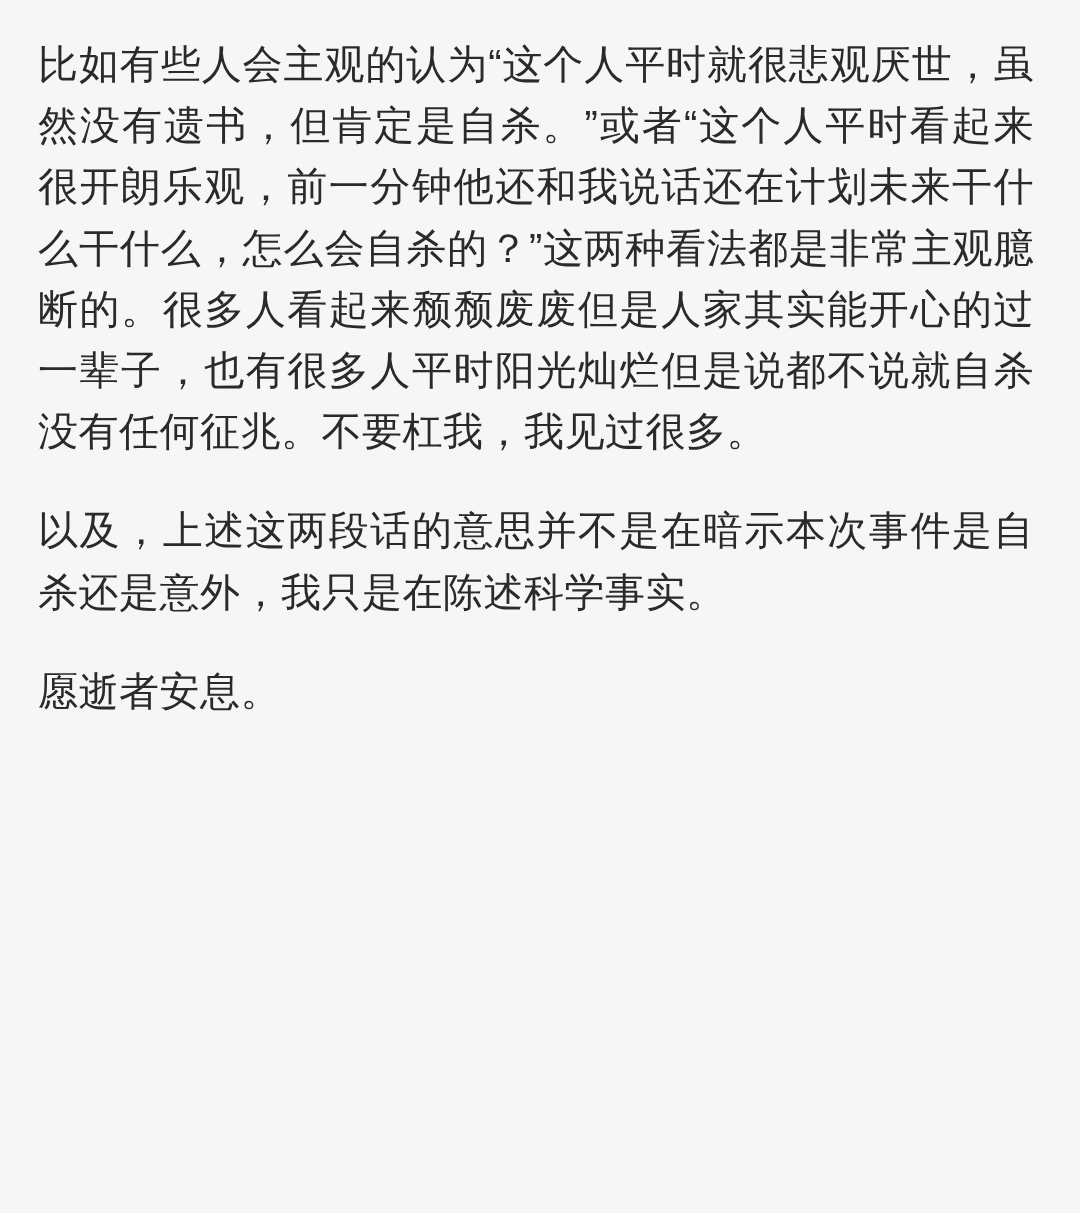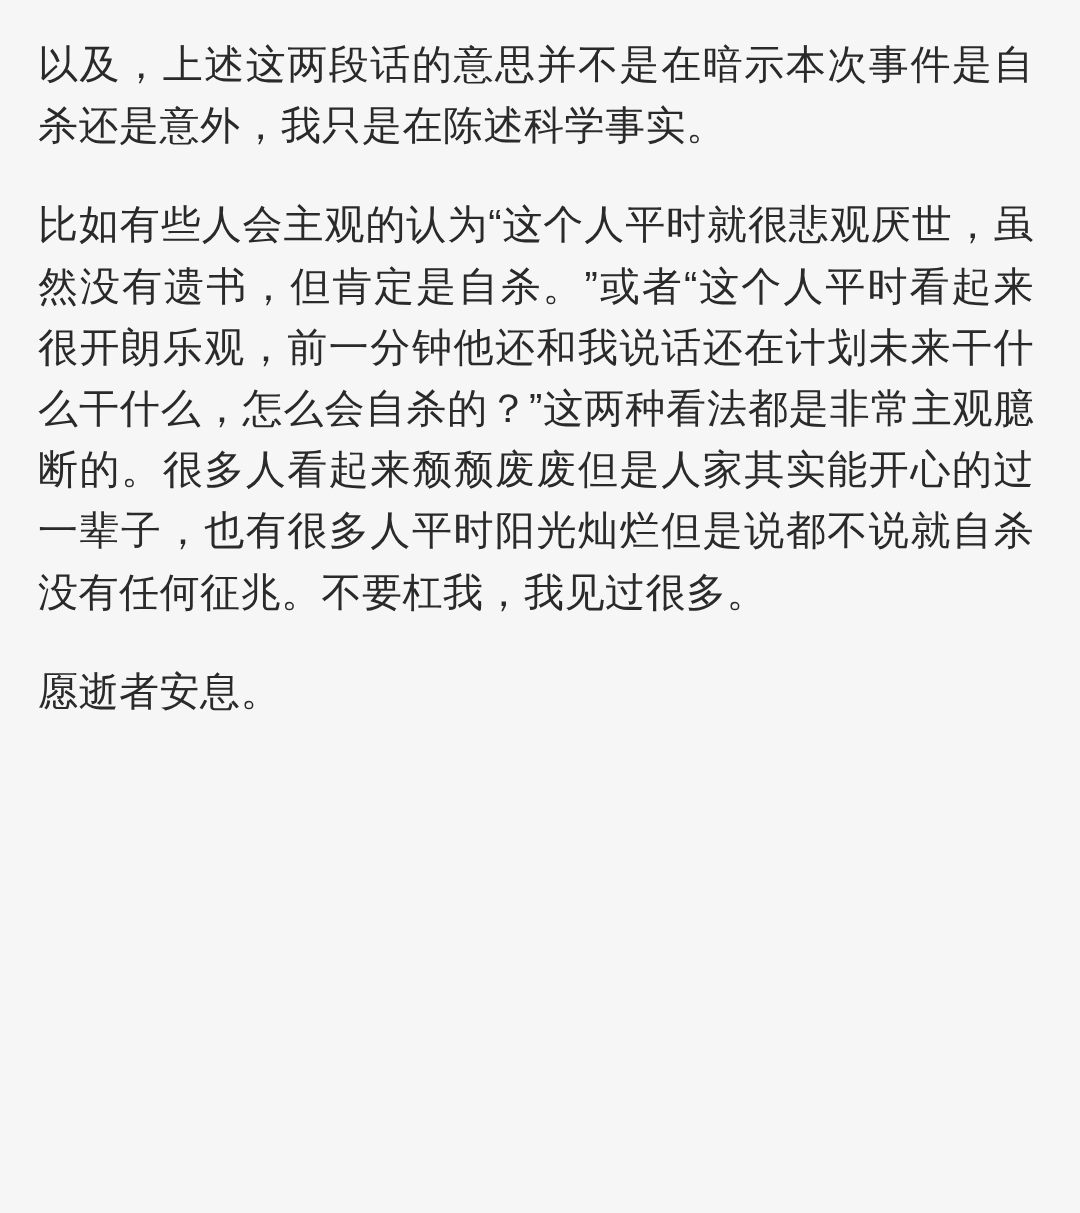--- a/index.html
+++ b/index.html
@@ -35,17 +35,17 @@
   .para:last-child {
     margin-bottom: 0;
     margin-top: 20px;
   }
 </style>
 </head>
 <body>
 
 <div class="page">
   <div class="article">
+    <p class="para">比如有些人会主观的认为“这个人平时就很悲观厌世，虽然没有遗书，但肯定是自杀。”或者“这个人平时看起来很开朗乐观，前一分钟他还和我说话还在计划未来干什么干什么，怎么会自杀的？”这两种看法都是非常主观臆断的。很多人看起来颓颓废废但是人家其实能开心的过一辈子，也有很多人平时阳光灿烂但是说都不说就自杀没有任何征兆。不要杠我，我见过很多。</p>
     <p class="para">以及，上述这两段话的意思并不是在暗示本次事件是自杀还是意外，我只是在陈述科学事实。</p>
-    <p class="para">比如有些人会主观的认为“这个人平时就很悲观厌世，虽然没有遗书，但肯定是自杀。”或者“这个人平时看起来很开朗乐观，前一分钟他还和我说话还在计划未来干什么干什么，怎么会自杀的？”这两种看法都是非常主观臆断的。很多人看起来颓颓废废但是人家其实能开心的过一辈子，也有很多人平时阳光灿烂但是说都不说就自杀没有任何征兆。不要杠我，我见过很多。</p>
     <p class="para">愿逝者安息。</p>
   </div>
 </div>
 
 </body></html>

